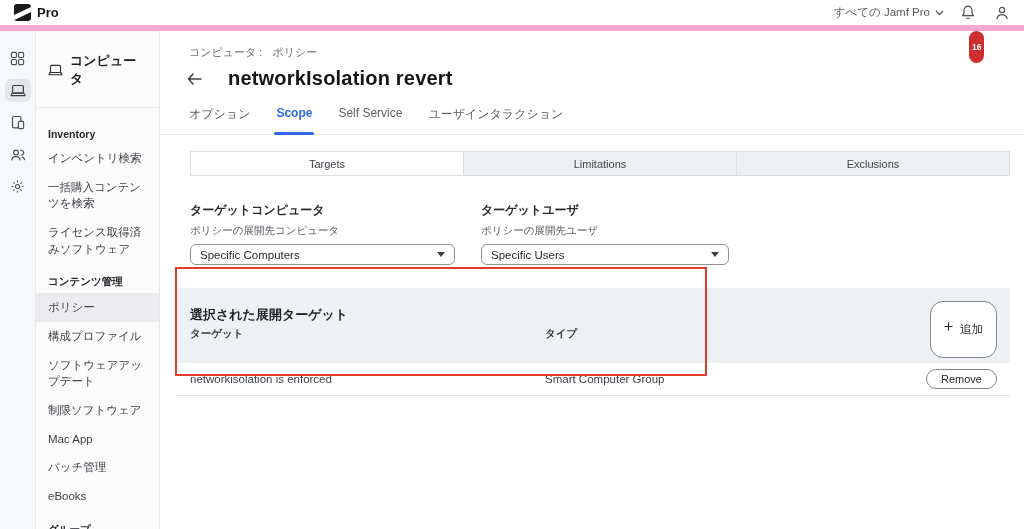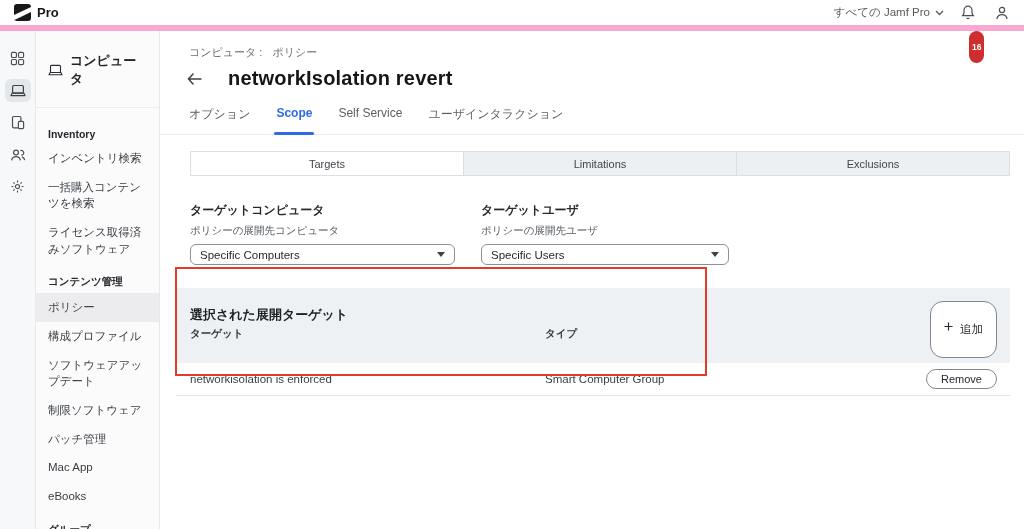--- a/index.html
+++ b/index.html
@@ -198,22 +198,22 @@
       <div class="nav-section-header">Inventory</div>
       <div class="nav-item">インベントリ検索</div>
       <div class="nav-item">一括購入コンテンツを検索</div>
       <div class="nav-item">ライセンス取得済みソフトウェア</div>
 
       <div class="nav-section-header">コンテンツ管理</div>
       <div class="nav-item selected">ポリシー</div>
       <div class="nav-item">構成プロファイル</div>
       <div class="nav-item">ソフトウェアアップデート</div>
       <div class="nav-item">制限ソフトウェア</div>
+      <div class="nav-item">Mac App</div>
       <div class="nav-item">パッチ管理</div>
-      <div class="nav-item">Mac App</div>
       <div class="nav-item">eBooks</div>
 
       <div class="nav-section-header">グループ</div>
 
     </div>
   </div>
 
   <div class="main">
     <div class="breadcrumb">
       <span class="crumb">コンピュータ :</span>

